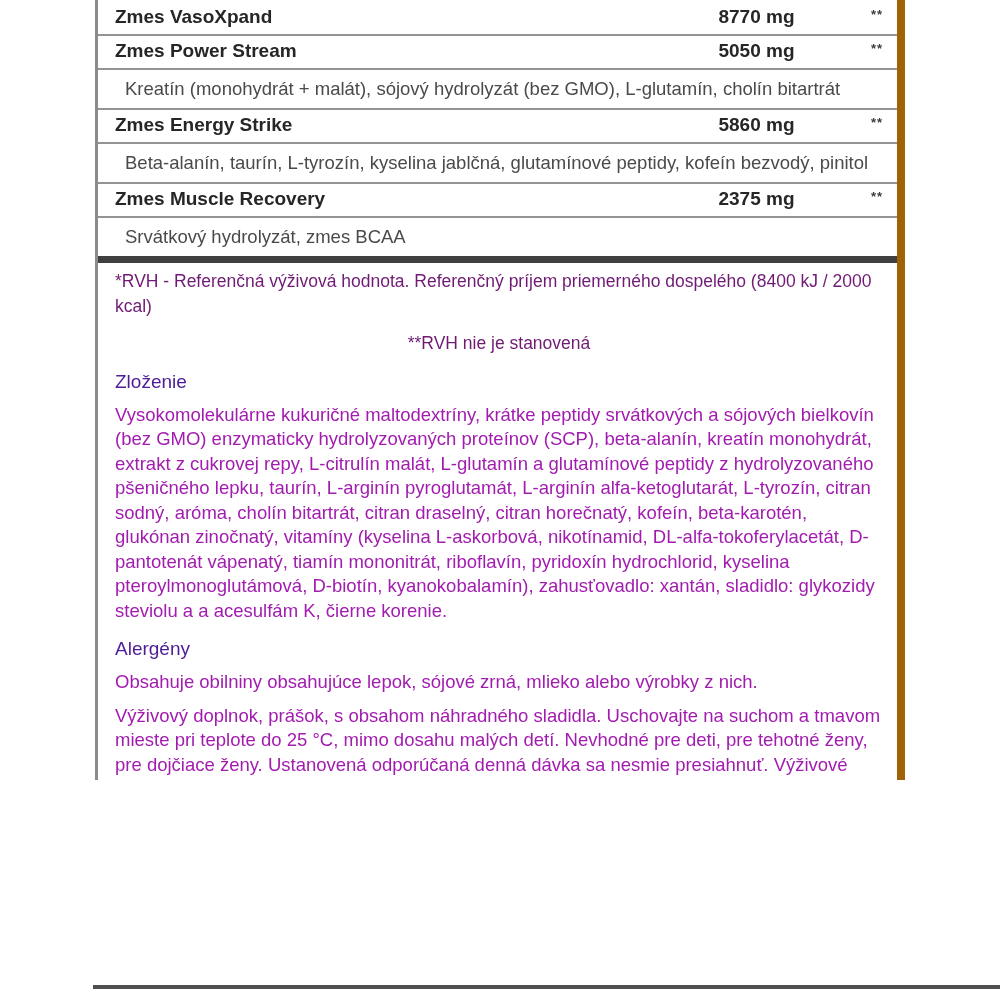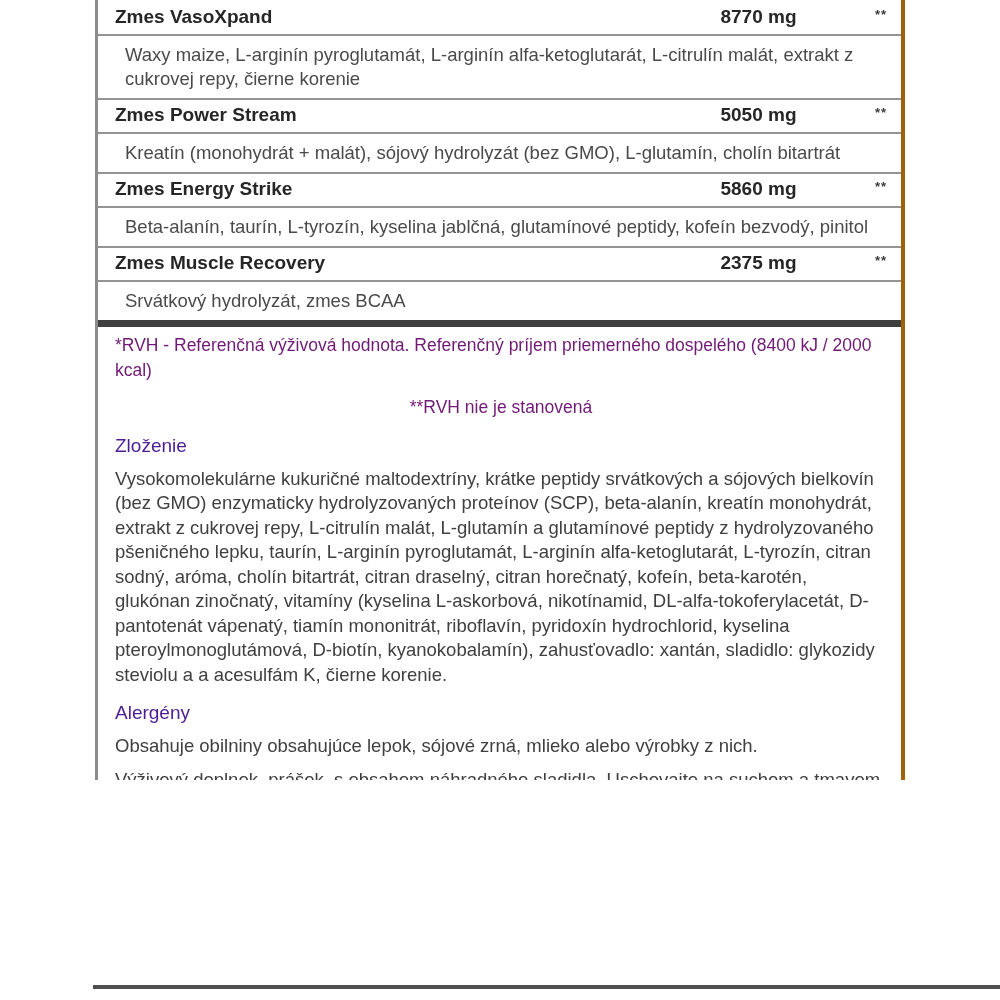--- a/index.html
+++ b/index.html
@@ -19,21 +19,21 @@
     overflow: hidden;
   }
   .label-box {
     position: absolute;
     left: 95px;
     top: 0;
     width: 810px;
     height: 780px;
     box-sizing: border-box;
     border-left: 3px solid #8c8c8c;
-    border-right: 4px solid #a16207;
+    border-right: 8px solid #a16207;
     overflow: hidden;
     color: #474747;
   }
   .bottom-rule {
     position: absolute;
     left: 93px;
     top: 985px;
     width: 907px;
     height: 4px;
     background: #4f4f4f;
@@ -86,39 +86,38 @@
     margin: 14px 14px 0 17px;
     font-size: 19px;
     line-height: 24px;
     font-weight: normal;
     color: #4c1d95;
   }
   .section-body {
     margin: 9px 16px 0 17px;
     font-size: 18.5px;
     line-height: 24.5px;
-    color: #404040;
+    color: #a21caf;
   }
 </style>
 </head>
 <body>
 
 <div class="page">
 
   <div class="label-box">
 
     <section>
 
       <div>
         <div class="blend-header first">
           <span class="blend-name">Zmes VasoXpand</span>
           <span class="blend-amount">8770 mg</span>
           <span class="rvh-mark">**</span>
         </div>
-        <div class="blend-ingredients">Waxy maize, L-arginín pyroglutamát, L-arginín alfa-ketoglutarát, L-citrulín malát, extrakt z cukrovej repy, čierne korenie</div>
       </div>
 
       <div>
         <div class="blend-header">
           <span class="blend-name">Zmes Power Stream</span>
           <span class="blend-amount">5050 mg</span>
           <span class="rvh-mark">**</span>
         </div>
         <div class="blend-ingredients">Kreatín (monohydrát + malát), sójový hydrolyzát (bez GMO), L-glutamín, cholín bitartrát</div>
       </div>

